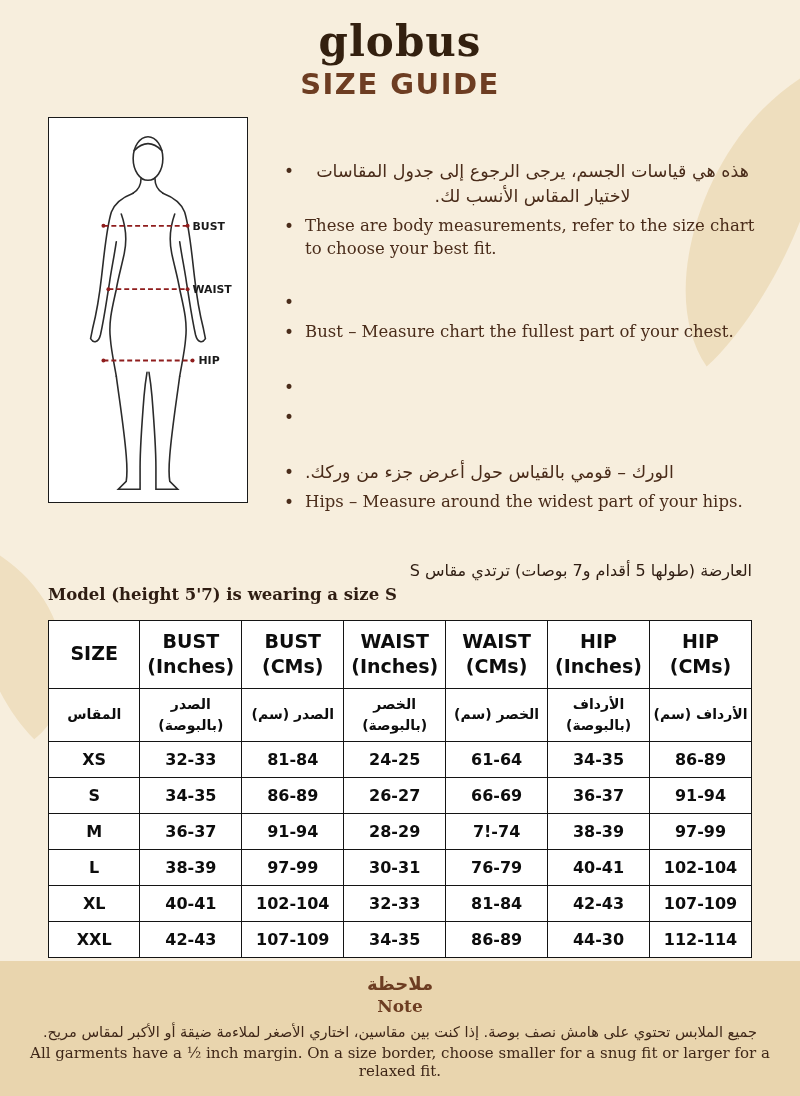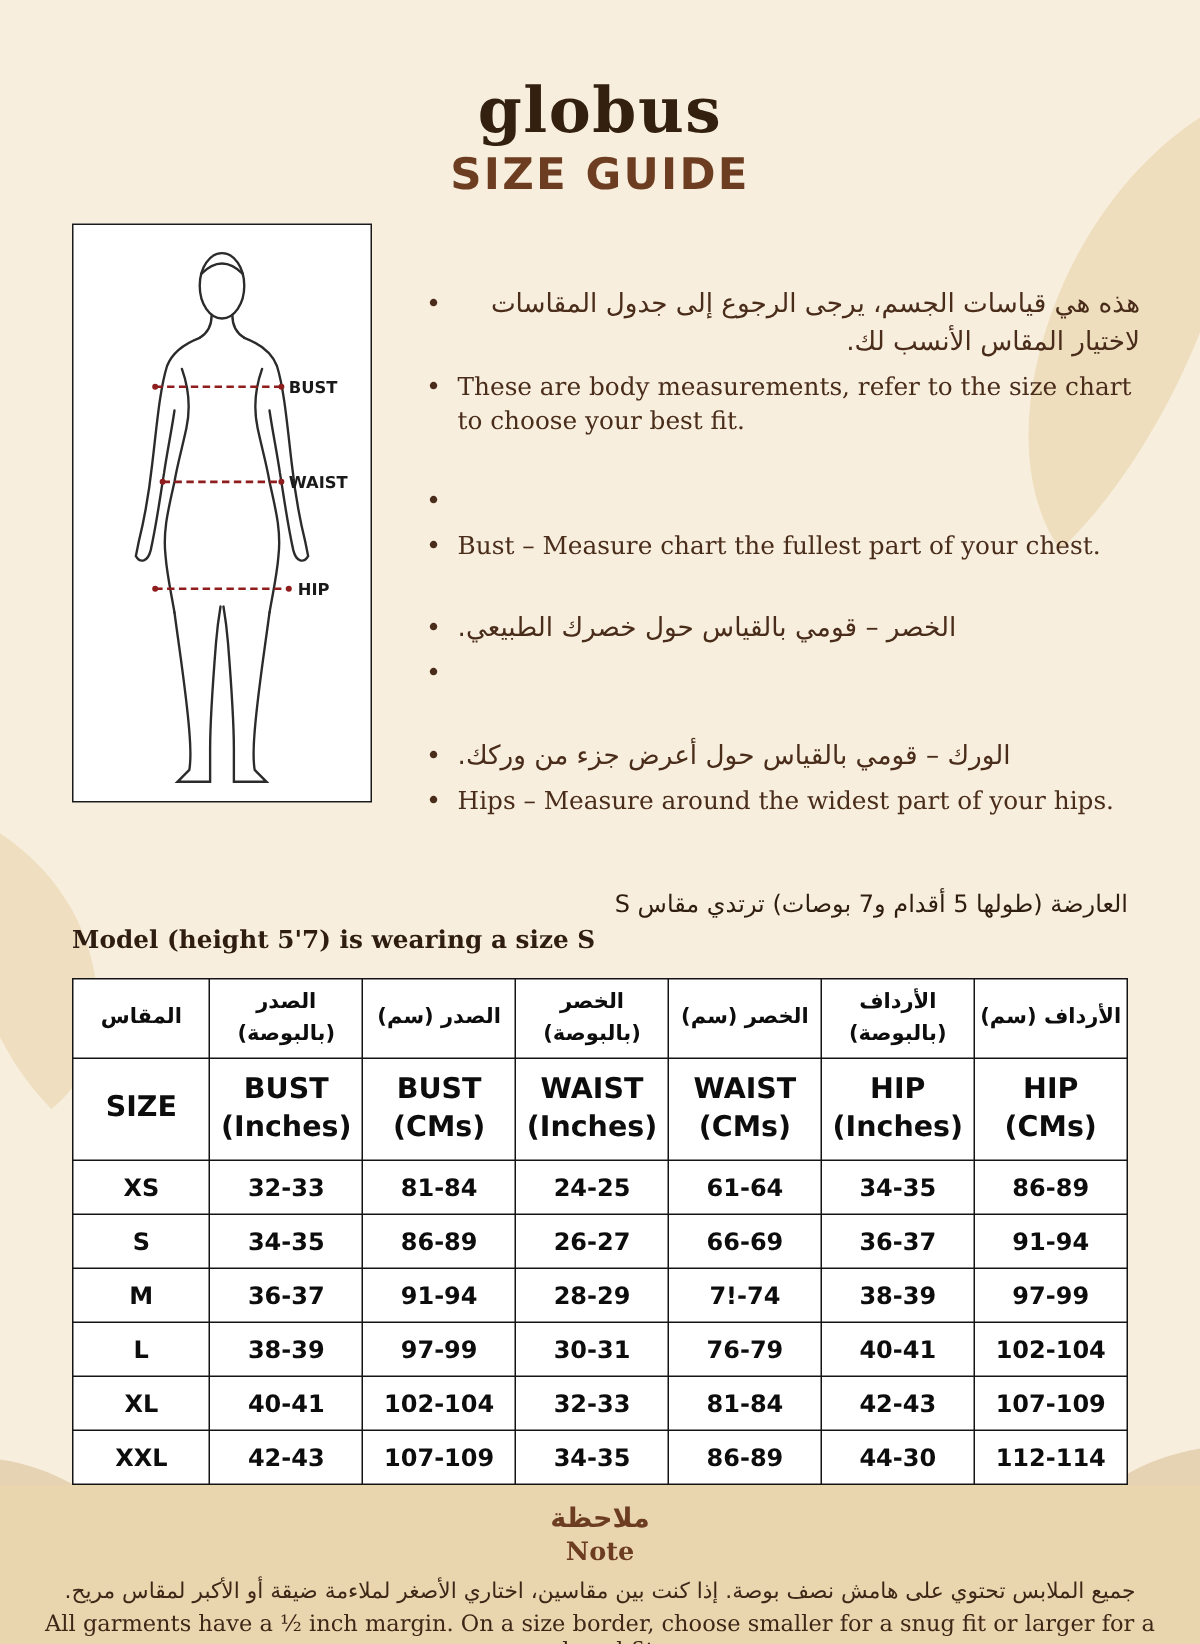--- a/index.html
+++ b/index.html
@@ -15,34 +15,34 @@
   .leaf path { fill: #ecd9b4; }
   .leaf-tr { right: -38px; top: 48px; width: 185px; height: 330px; opacity: .75; }
   .leaf-l  { left: -52px; top: 548px; width: 140px; height: 190px; opacity: .7; transform: rotate(12deg); }
   .leaf-bl { left: -28px; bottom: -30px; width: 160px; height: 170px; opacity: .55; transform: rotate(-10deg); }
   .leaf-bl path, .leaf-br path { fill: #d9bd92; }
   .leaf-br { right: -30px; bottom: -34px; width: 170px; height: 180px; opacity: .55; transform: scaleX(-1) rotate(-8deg); }
 
   .content { position: relative; z-index: 1; display: flex; flex-direction: column; flex: 1; }
 
   header { text-align: center; padding-top: 20px; }
-  .logo { font-family: "DejaVu Serif", serif; font-size: 42px; font-weight: 700; color: #33200f; letter-spacing: 1px; line-height: 1.05; margin-top: 32px; }
+  .logo { font-family: "DejaVu Serif", serif; font-size: 42px; font-weight: 700; color: #33200f; letter-spacing: 1px; line-height: 1.05; }
   .guide-title { font-size: 29px; font-weight: 700; color: #6d3d22; letter-spacing: 1.5px; margin-top: 3px; }
 
   .top { display: flex; padding: 16px 40px 0 48px; gap: 36px; }
   .figure-box { width: 200px; height: 386px; background: #ffffff; border: 1.6px solid #1a1a1a; flex: none; }
   .figure-box svg { width: 100%; height: 100%; display: block; }
   .meas-label { font-family: "DejaVu Sans", sans-serif; font-size: 11px; font-weight: 700; fill: #1a1a1a; }
 
   .instructions { flex: 1; padding-top: 42px; }
   .group { margin-bottom: 29px; }
   .bullet-row { display: flex; gap: 11px; align-items: flex-start; margin-bottom: 5px; }
   .dot { color: #4a2c1a; font-size: 17px; line-height: 1.5; flex: none; }
   .txt { font-size: 17.5px; line-height: 1.42; color: #4a2c1a; }
-  .ar { direction: rtl; text-align: right; font-family: "DejaVu Sans", sans-serif; }
+  .ar { direction: rtl; text-align: center; font-family: "DejaVu Sans", sans-serif; }
   .en { font-family: "DejaVu Serif", serif; font-size: 16.5px; }
 
   .model-note { padding: 16px 48px 0; color: #2f1d12; }
   .model-ar { direction: rtl; text-align: right; font-size: 16px; margin-bottom: 5px; }
   .model-en { font-family: "DejaVu Serif", serif; font-size: 16.5px; font-weight: 600; }
 
   table { margin: 16px 48px 0; width: 704px; border-collapse: collapse; background: #ffffff; color: #0d0d0d; text-align: center; }
   th, td { border: 1.5px solid #141414; vertical-align: middle; }
   .th-en { font-size: 19px; font-weight: 700; padding: 8px 2px; white-space: pre-line; line-height: 1.35; }
   .th-ar { font-size: 14px; font-weight: 700; padding: 5px 2px; white-space: pre-line; line-height: 1.5; direction: rtl; }
@@ -132,21 +132,20 @@
             <span class="dot">•</span>
           </div>
           <div class="bullet-row">
             <span class="dot">•</span>
             <span class="txt en">Bust – Measure chart the fullest part of your chest.</span>
           </div>
         </div>
         <div class="group">
           <div class="bullet-row">
             <span class="dot">•</span>
-            <span class="txt ar">الخصر – قومي بالقياس حول خصرك الطبيعي.</span>
           </div>
           <div class="bullet-row">
             <span class="dot">•</span>
           </div>
         </div>
         <div class="group">
           <div class="bullet-row">
             <span class="dot">•</span>
             <span class="txt ar">الورك – قومي بالقياس حول أعرض جزء من وركك.</span>
           </div>
@@ -167,47 +166,47 @@
       <colgroup>
         <col class="c-size">
           <col class="c-std">
           <col class="c-std">
           <col class="c-std">
           <col class="c-std">
           <col class="c-std">
           <col class="c-std">
       </colgroup>
       <thead>
-        <tr>
-          <th class="th-ar">المقاس</th>
-          <th class="th-ar">الصدر
-(بالبوصة)</th>
-          <th class="th-ar">الصدر (سم)</th>
-          <th class="th-ar">الخصر
-(بالبوصة)</th>
-          <th class="th-ar">الخصر (سم)</th>
-          <th class="th-ar">الأرداف
-(بالبوصة)</th>
-          <th class="th-ar">الأرداف (سم)</th>
-        </tr>
         <tr>
           <th class="th-en">SIZE</th>
           <th class="th-en">BUST
 (Inches)</th>
           <th class="th-en">BUST
 (CMs)</th>
           <th class="th-en">WAIST
 (Inches)</th>
           <th class="th-en">WAIST
 (CMs)</th>
           <th class="th-en">HIP
 (Inches)</th>
           <th class="th-en">HIP
 (CMs)</th>
         </tr>
+        <tr>
+          <th class="th-ar">المقاس</th>
+          <th class="th-ar">الصدر
+(بالبوصة)</th>
+          <th class="th-ar">الصدر (سم)</th>
+          <th class="th-ar">الخصر
+(بالبوصة)</th>
+          <th class="th-ar">الخصر (سم)</th>
+          <th class="th-ar">الأرداف
+(بالبوصة)</th>
+          <th class="th-ar">الأرداف (سم)</th>
+        </tr>
       </thead>
       <tbody>
         <tr>
           <td class="size-cell">XS</td>
           <td>32-33</td>
           <td>81-84</td>
           <td>24-25</td>
           <td>61-64</td>
           <td>34-35</td>
           <td>86-89</td>

